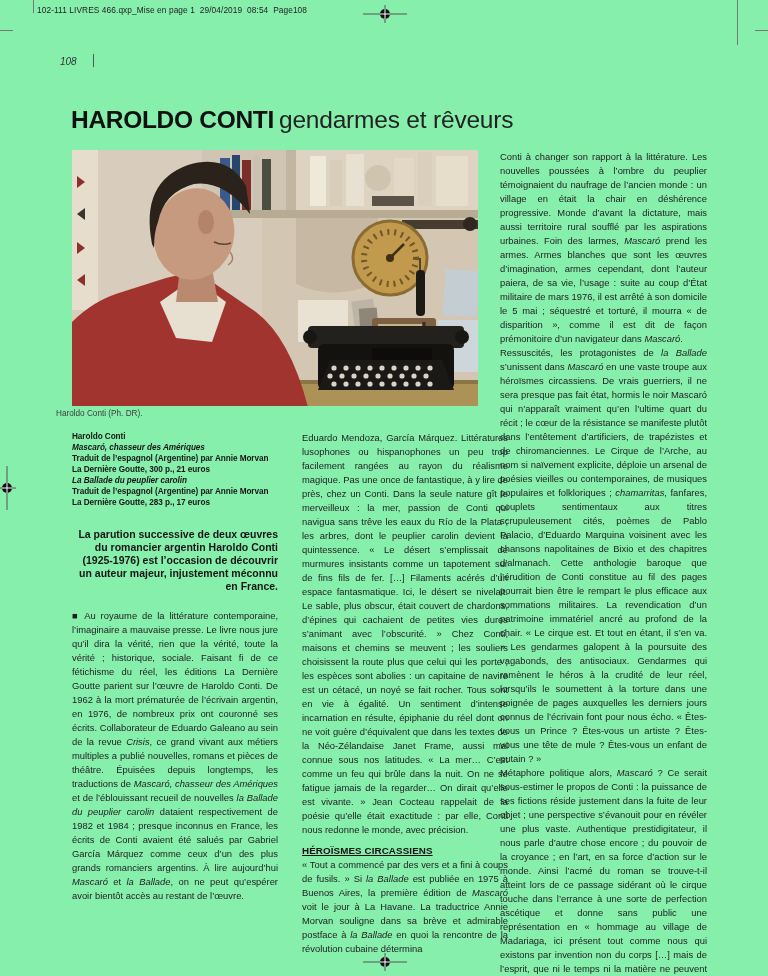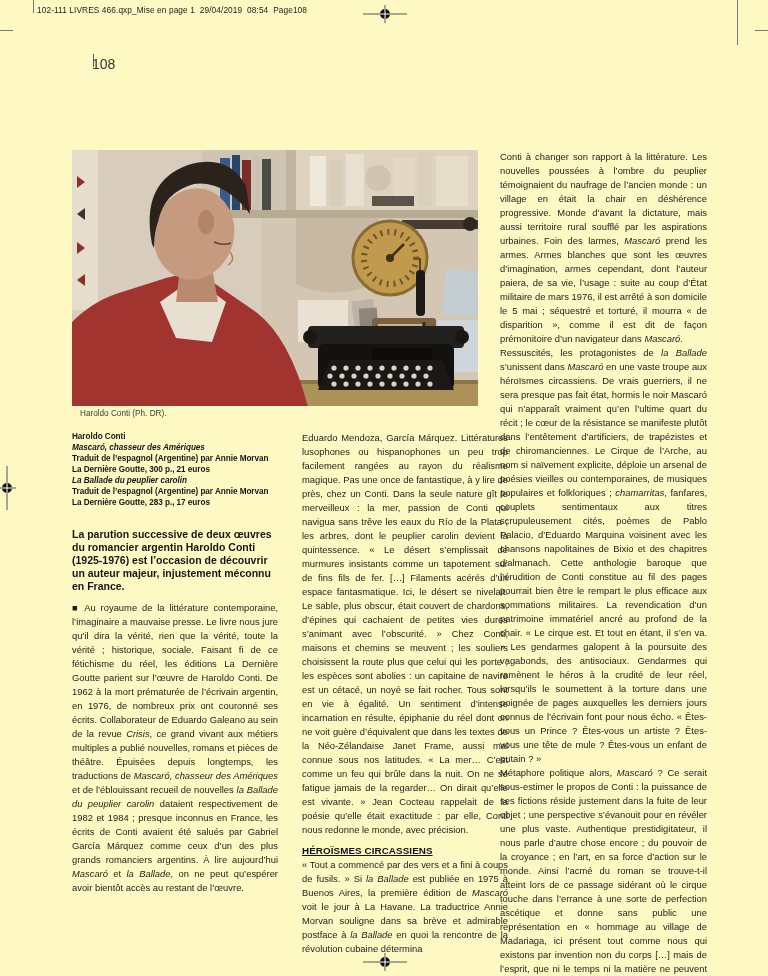--- a/index.html
+++ b/index.html
@@ -1,55 +1,55 @@
 <!DOCTYPE html>
 <html lang="fr"><head>
 <meta charset="utf-8">
 <style>
   html,body{margin:0;padding:0;background:#ffffff;}
-  .sheet{position:relative;width:768px;height:976px;background:#fef9c3;
+  .sheet{position:relative;width:768px;height:976px;background:#86efac;
          font-family:"Liberation Sans",sans-serif;color:#1b1b1b;overflow:hidden;}
 
   
   .slug{position:absolute;left:37px;top:5px;font-size:8.3px;color:#222;
         letter-spacing:.1px;white-space:pre;}
   .crop{position:absolute;background:#777;}
   .crop-tl-v{left:33px;top:0;width:1px;height:13px;}
   .crop-tr-v{left:737px;top:0;width:1px;height:45px;}
   .crop-l-h{left:0;top:30px;width:13px;height:1px;}
   .crop-r-h{left:755px;top:30px;width:13px;height:1px;}
   .regmark{position:absolute;}
   .regmark-top{left:363px;top:4px;}
   .regmark-bottom{left:363px;top:952px;}
   .regmark-left{left:-3px;top:466px;}
 
   
-  .folio{position:absolute;left:92px;top:56px;font-size:14px;color:#333;}
+  .folio{position:absolute;left:60px;top:56px;font-size:10px;color:#333;font-style:italic;}
   .folio-rule{position:absolute;left:93px;top:54px;width:1px;height:13px;background:#555;}
 
   
   .title{position:absolute;left:71px;top:106px;margin:0;font-size:24.5px;
          font-weight:700;letter-spacing:-.3px;white-space:nowrap;color:#111;}
   .title .t-reg{font-weight:400;margin-left:5px;letter-spacing:-.2px;color:#222;}
 
   
   .photo{position:absolute;left:72px;top:150px;width:406px;height:256px;margin:0;
          overflow:hidden;background:#d8cdbc;}
-  .caption{position:absolute;left:80px;top:409px;font-size:8.2px;color:#3c3c3c;}
+  .caption{position:absolute;left:56px;top:409px;font-size:8.2px;color:#3c3c3c;}
 
   
   .col{position:absolute;width:206px;}
   .col-left{left:72px;top:431px;}
   .col-mid{left:302px;top:431px;}
   .col-right{left:500px;top:150px;width:207px;}
 
   .biblio-line{font-size:8.2px;font-weight:700;line-height:11px;white-space:nowrap;
                letter-spacing:-.05px;color:#161616;}
-  .lead{font-size:10.5px;line-height:13px;font-weight:700;margin:20px 0 8px 0;
-        text-align:left;color:#151515;}
+  .lead{font-size:10.5px;line-height:13px;font-weight:700;margin:20px 0 16px 0;
+        text-align:right;color:#151515;}
   .lead + .body-para{margin-top:8px;}
   .body-para{font-size:9.4px;line-height:14px;margin:0;text-align:justify;
              hyphens:auto;-webkit-hyphens:auto;color:#1d1d1d;}
   .subhead{font-size:9.8px;font-weight:700;margin:8px 0 2px 0;letter-spacing:.1px;color:#111;text-decoration:underline;}
   .signature{font-size:9.4px;font-weight:700;text-align:center;margin:1px 0 0 0;color:#111;}
   .it{font-style:italic;}
 </style>
 </head>
 <body>
 
@@ -80,20 +80,21 @@
     <line x1="0" y1="10" x2="44" y2="10" stroke="#555" stroke-width="1"></line>
     <line x1="22" y1="1" x2="22" y2="19" stroke="#555" stroke-width="1"></line>
     <circle cx="22" cy="10" r="5" fill="#111"></circle>
     <line x1="17" y1="10" x2="27" y2="10" stroke="#fff" stroke-width="1"></line>
     <line x1="22" y1="5" x2="22" y2="15" stroke="#fff" stroke-width="1"></line>
   </svg>
 
   <span class="folio">108</span>
   <span class="folio-rule"></span>
 
+  <h1 class="title"><span class="t-bold">HAROLDO CONTI</span><span class="t-reg">gendarmes et rêveurs</span></h1>
 
   <figure class="photo">
     <svg viewBox="0 0 406 257" width="406" height="257" preserveAspectRatio="none">
       <rect width="406" height="257" fill="#d8cdbc"></rect>
       <g>
         <rect x="0" y="0" width="26" height="160" fill="#e6ddcc"></rect>
         <path d="M5 26 l8 6 -8 6 z" fill="#8d2f2c"></path>
         <path d="M13 58 l-8 6 8 6 z" fill="#3a3430"></path>
         <path d="M5 92 l8 6 -8 6 z" fill="#8d2f2c"></path>
         <path d="M13 124 l-8 6 8 6 z" fill="#8d2f2c"></path>

